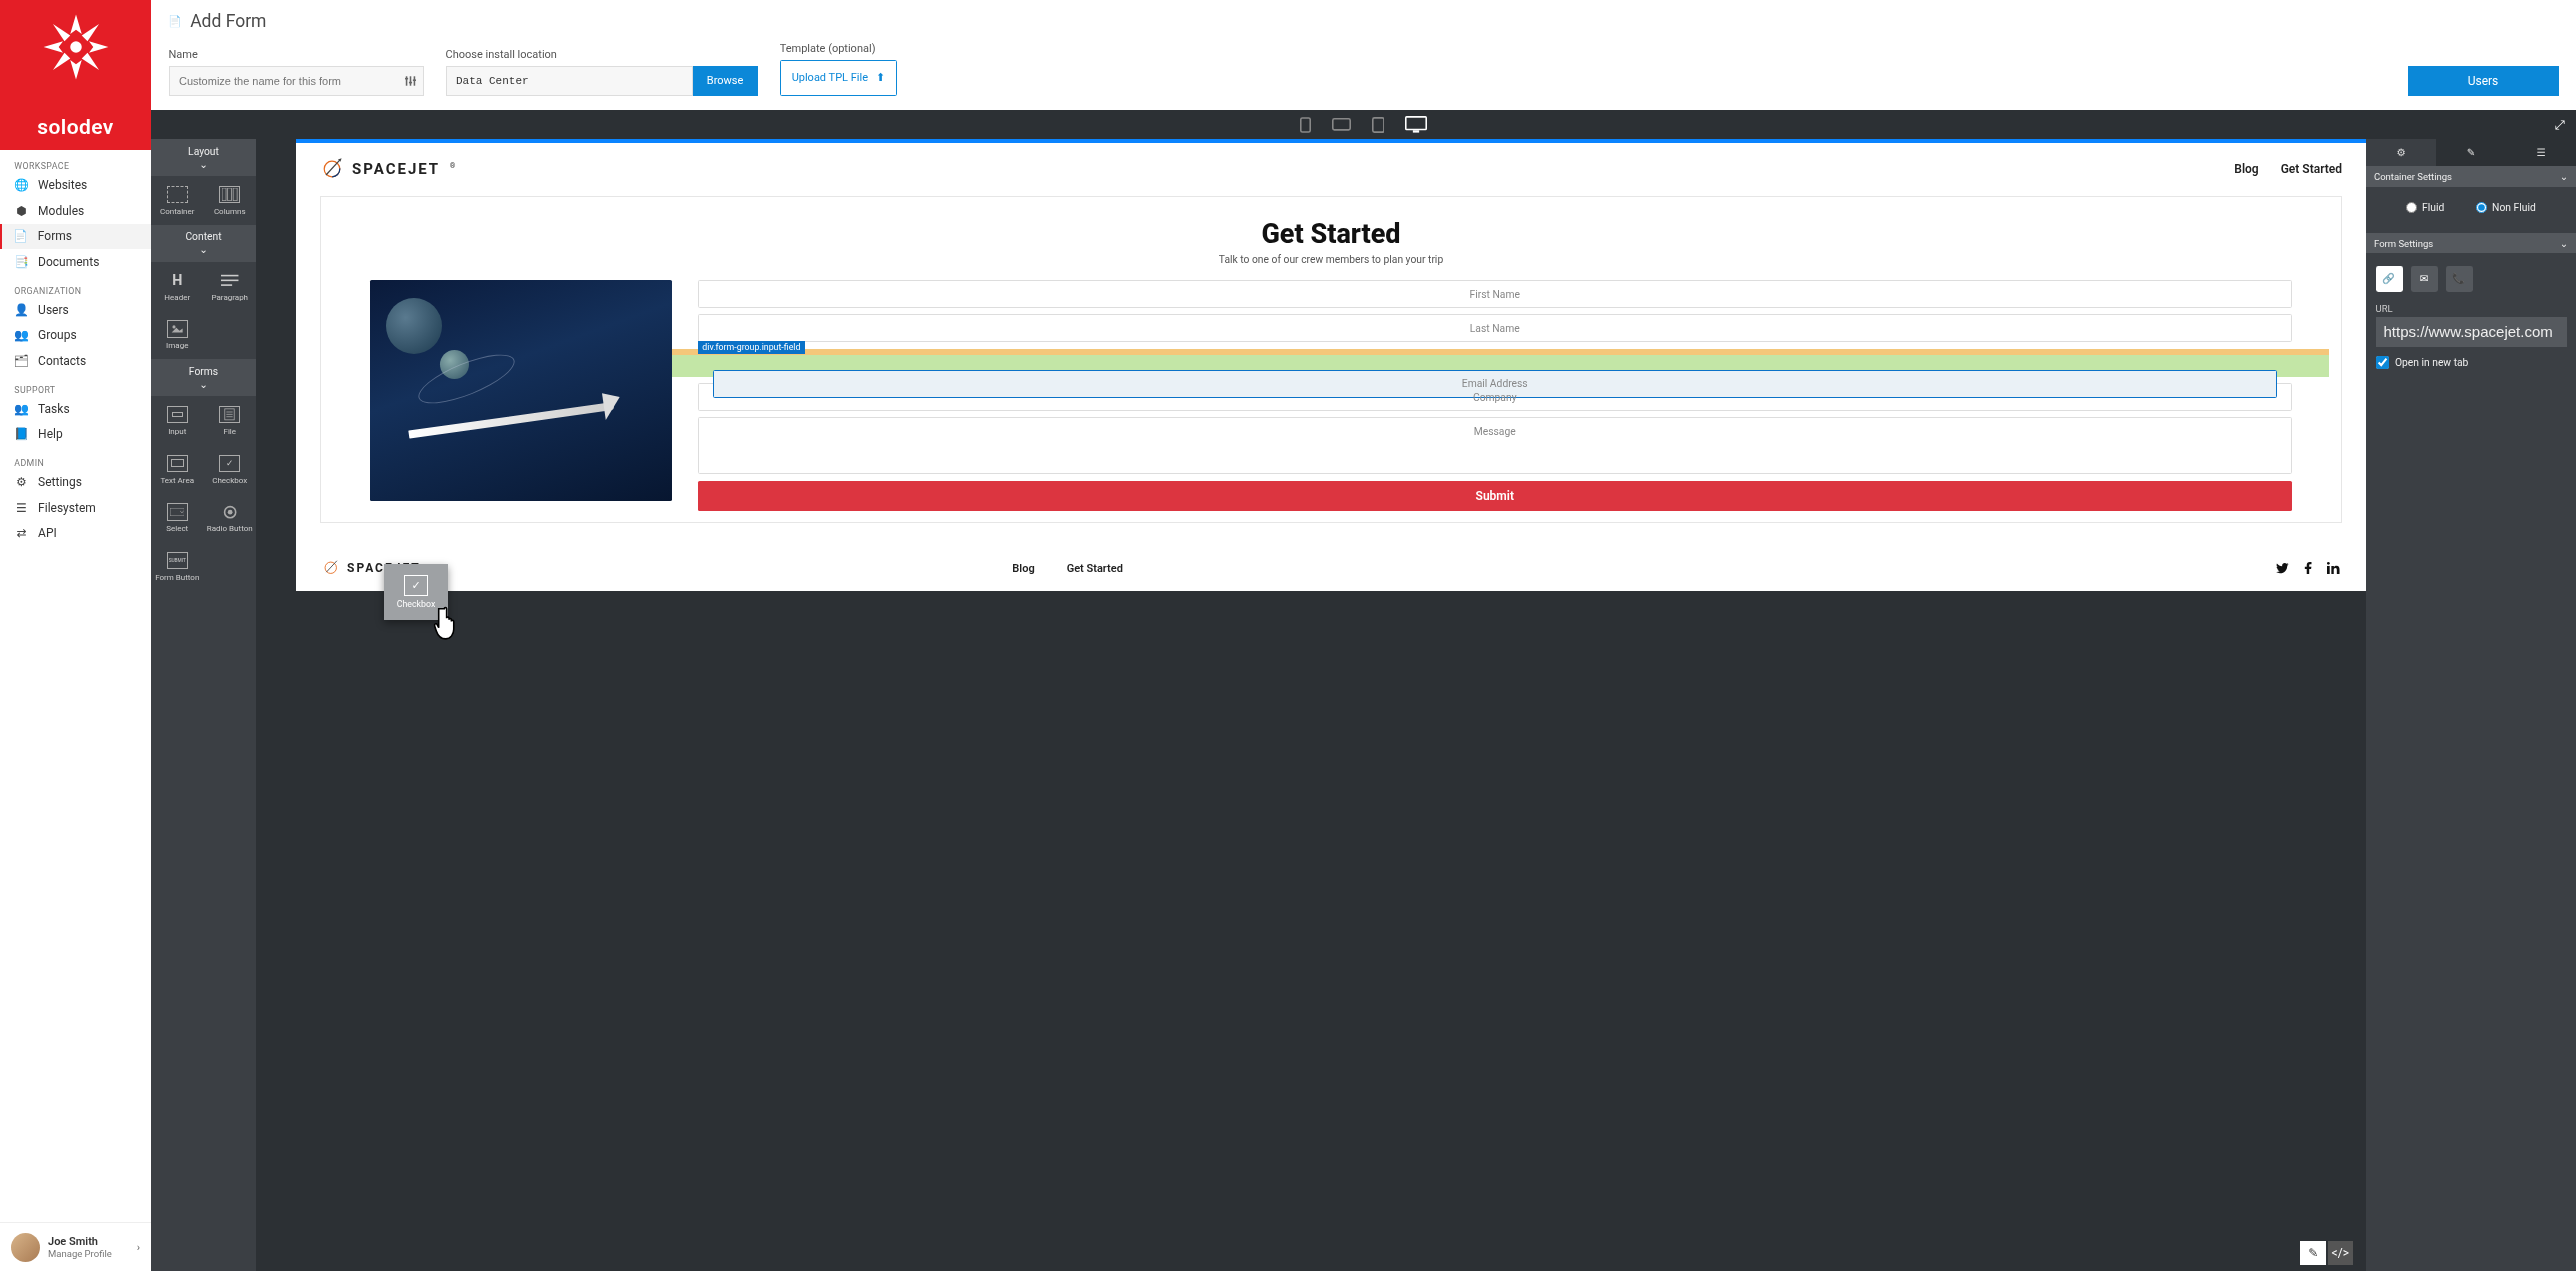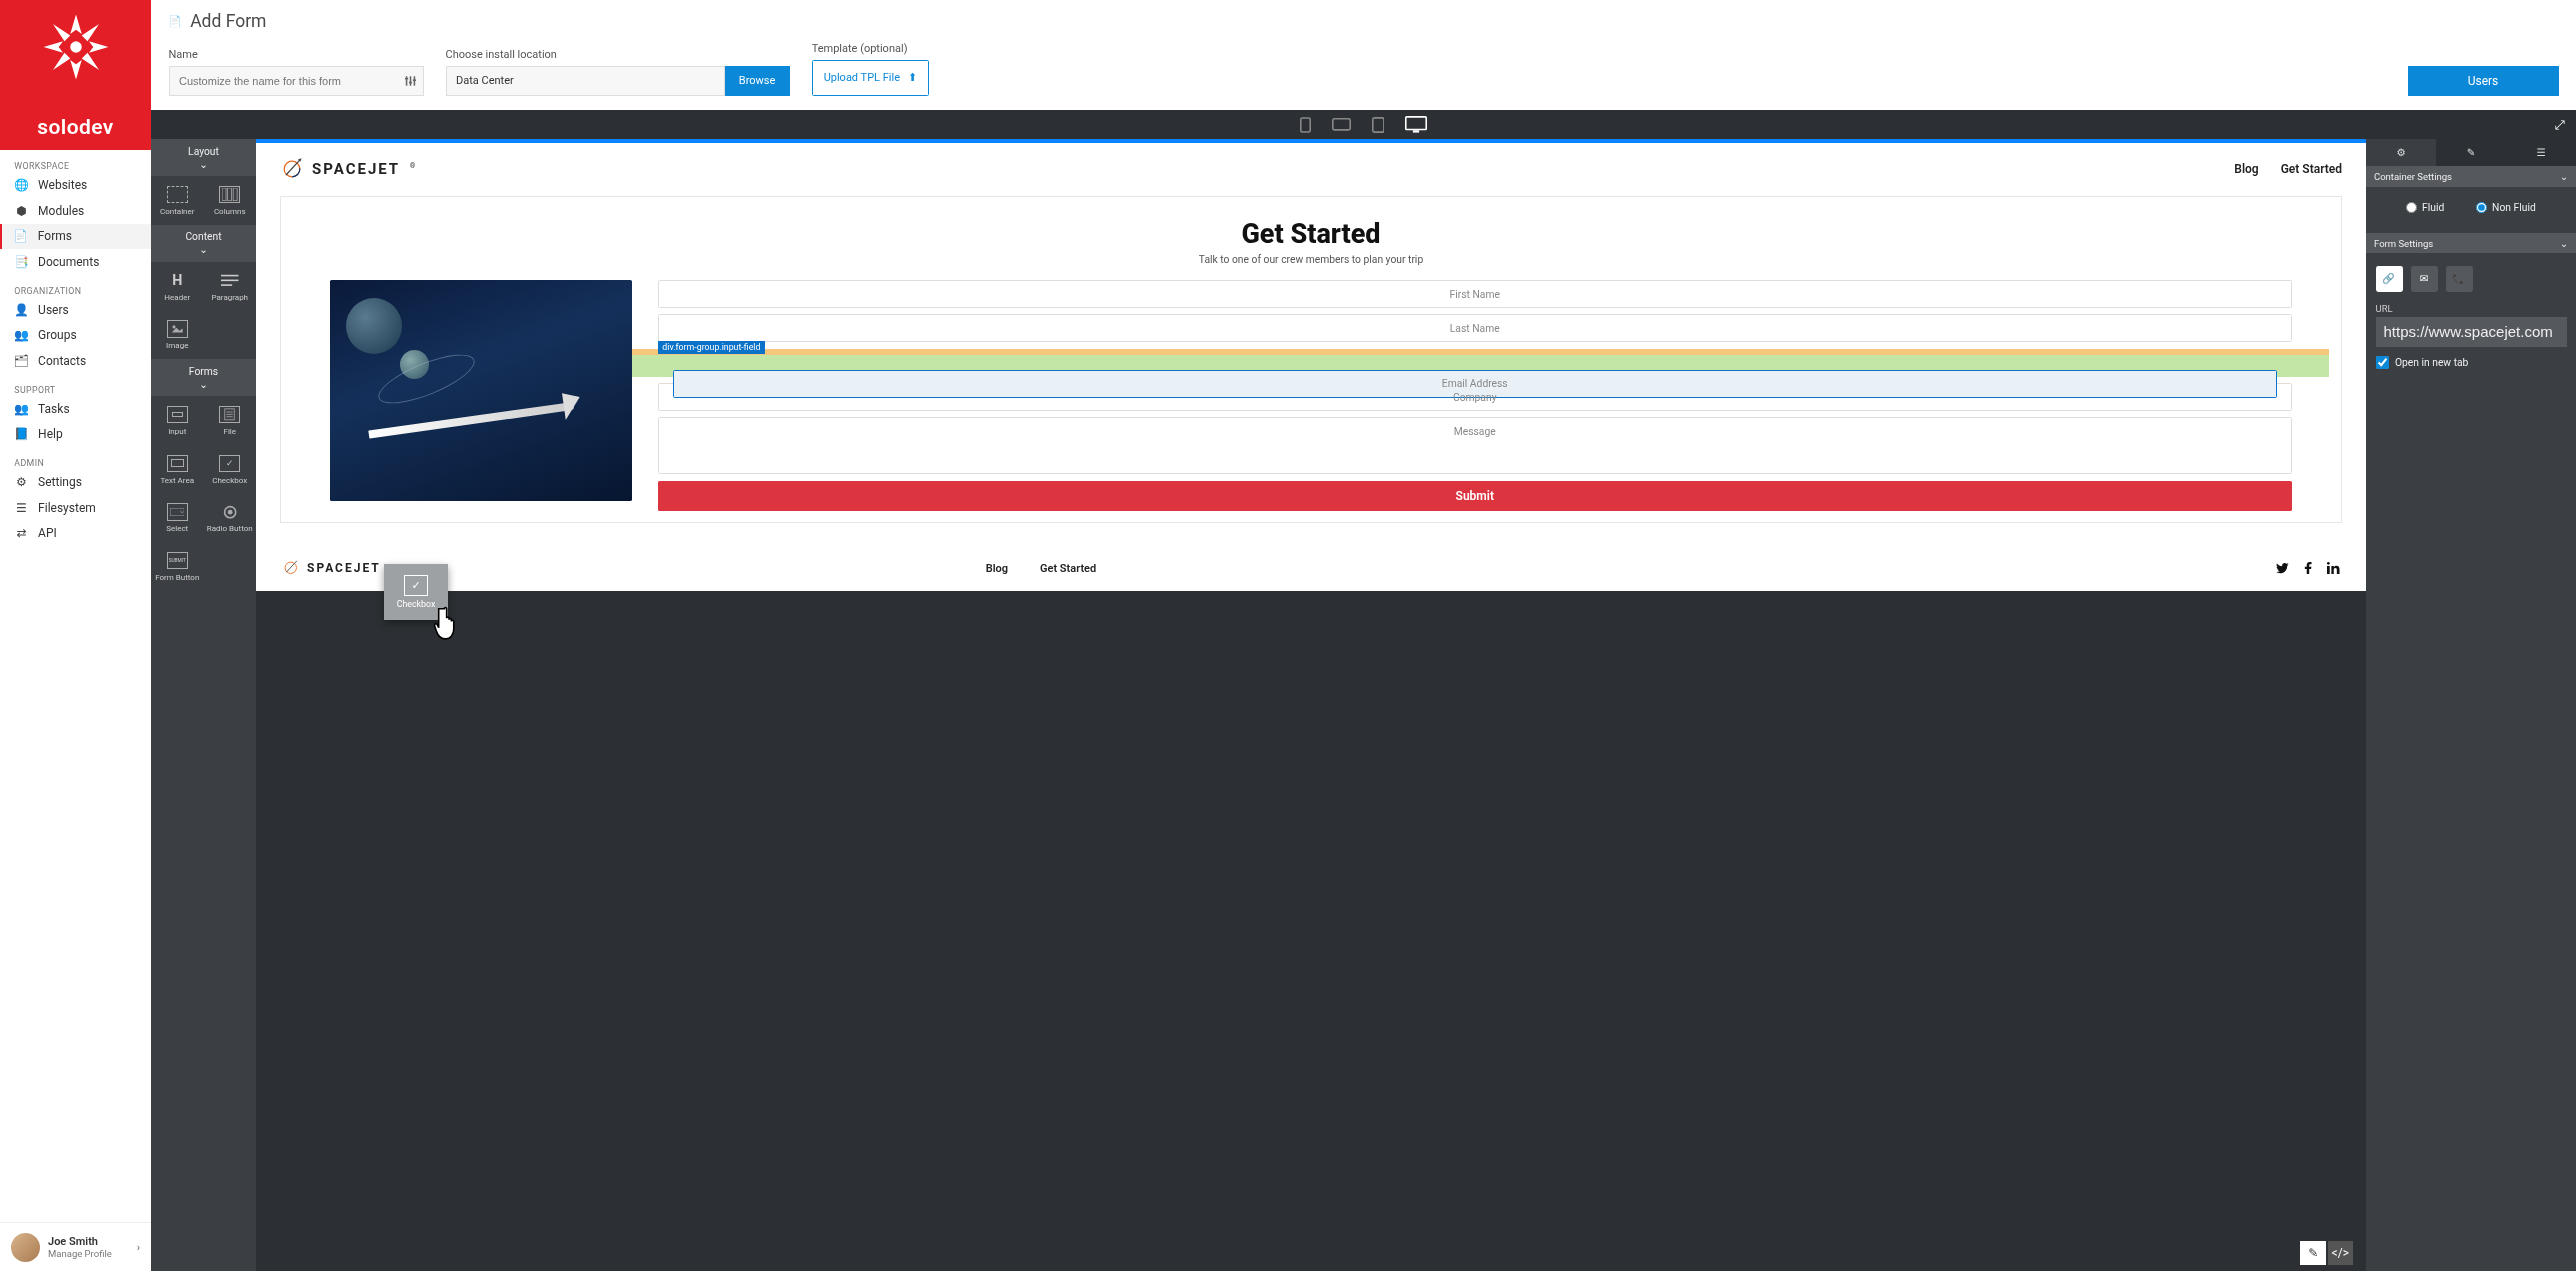--- a/index.html
+++ b/index.html
@@ -28,21 +28,21 @@
 
 .page-head { padding: 11px 17.5px 14.3px; }
 .page-title-row { display:flex; align-items:center; gap:8px; margin-bottom: 11px;}
 .page-title { font-size: 17.5px; font-weight: 400; color:#4a4a4a;}
 .head-grid { display:flex; gap: 22px; align-items: flex-end; }
 .field-lbl { font-size: 11px; color:#555; margin-bottom: 4.8px; }
 .in { height: 30px; border:0.8px solid #ddd; background:#f7f7f7; padding: 0 9.5px; font-size:11px; color:#888; display:flex; align-items:center; }
 .name-wrap { width: 255px; position:relative; }
 .name-wrap .sfx { position:absolute; right:8px; top:50%; transform:translateY(-50%); color:#666; }
 .loc-wrap{ display:flex; }
-.loc-wrap .in{ width: 279px; color:#333;}
+.loc-wrap .in{ width: 247px; color:#333;font-family:Liberation Mono, monospace;}
 .browse { background:#0b88d8; color:#fff; padding:0 14.3px; height:30px; display:flex; align-items:center; cursor:pointer; }
 .tpl-btn { border:0.8px solid #0b88d8; color:#0b88d8; background:#fff; height:18px; padding:17px 11px; display:flex; align-items:center; gap:8px; cursor:pointer; border-radius:1.6px;}
 .save-btn { background:#0b88d8; color:#fff; height:30px; width: 151px; margin-left:auto; display:flex; align-items:center; justify-content:center; cursor:pointer; font-size:12px;}
 
 
 .dev-bar { height: 29px; background:#2c3034; display:flex; align-items:center; justify-content:center; gap:21px; position:relative;}
 .expand { position:absolute; right:11px; color:#fff; font-size:12.7px;}
 
 
 .bench { flex:1; display:flex; background:#2c3034;}
@@ -55,21 +55,21 @@
 .p-item .pi { width:21px; height:17.5px; display:flex; align-items:center; justify-content:center; border:0.8px solid #aaa;}
 .p-item .lbl { font-size:8px; text-align:center; line-height:1.1;}
 
 
 .drag-ghost { position:absolute; left:233px; top:425px; width:64px; height:56px; background:#9ea1a4; display:flex; flex-direction:column; align-items:center; justify-content:center; box-shadow:0 3.2px 8px rgba(0,0,0,0.4); z-index:50; color:#fff;}
 .drag-ghost .pi { width:24px; height:21px; border:1.6px solid #fff; display:flex; align-items:center; justify-content:center;}
 .drag-ghost .lbl{ font-size:8.8px; margin-top:3.2px;}
 .cursor { position:absolute; left:282px; top:465px; z-index:51; pointer-events:none;}
 
 
-.canvas-wrap { flex:1; background:#2c3034; }
+.canvas-wrap { flex:1; background:#2c3034;padding-left:40px; }
 .canvas { background:#fff; margin: 0; }
 .canvas-top { height:4px; background:#0a84ff;}
 .site-header { display:flex; align-items:center; padding: 14.3px 24px;}
 .sj-logo { display:flex; align-items:center; gap:8px;}
 .sj-mark { width:24px; height:24px;}
 .sj-text { font-size:15px; font-weight:700; letter-spacing:2px; color:#222;}
 .sj-r { font-size:7.2px; margin-left:1.6px; align-self:flex-start; margin-top:3.2px;}
 .site-nav { margin-left:auto; display:flex; gap:22px;}
 .site-nav a { color:#222; font-weight:600; font-size:12px; text-decoration:none;}
 .hero { text-align:center; padding: 21px 0 3.2px; border:0.8px solid #e6e6e6; margin: 0 24px;}

